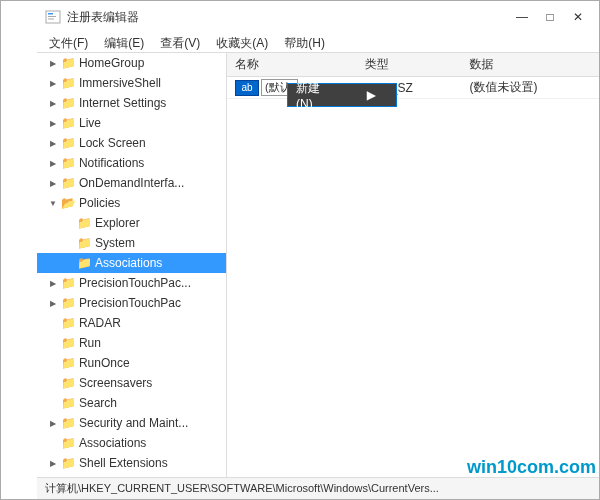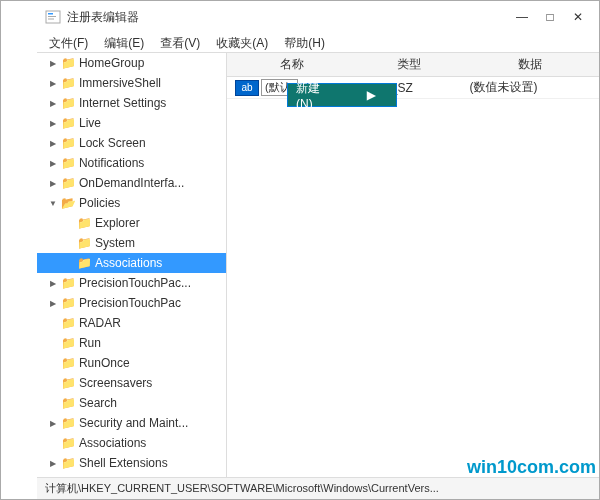--- a/index.html
+++ b/index.html
@@ -125,21 +125,21 @@
     }
     table {
       width: 100%;
       border-collapse: collapse;
       font-size: 12px;
     }
     thead th {
       background: #f5f5f5;
       border-bottom: 1px solid #ddd;
       padding: 3px 8px;
-      text-align: center;
+      text-align: left;
       font-weight: normal;
       color: #333;
       position: sticky;
       top: 0;
     }
     tbody td {
       padding: 2px 8px;
       border-bottom: 1px solid #f0f0f0;
       color: #333;
     }
@@ -189,21 +189,21 @@
       font-size: 12px;
       color: #333;
       cursor: pointer;
       display: flex;
       align-items: center;
       justify-content: space-between;
       width: 110px;
       height: 24px;
     }
     .new-submenu-trigger.active {
-      background: #0f766e;
+      background: #404040;
       color: #fff;
       gap: 36px;
     }
     .submenu {
       position: absolute;
       top: 25px;
       left: 170px;
       background: #fff;
       border: 1px solid #aaa;
       box-shadow: 2px 2px 6px rgba(0,0,0,0.15);

